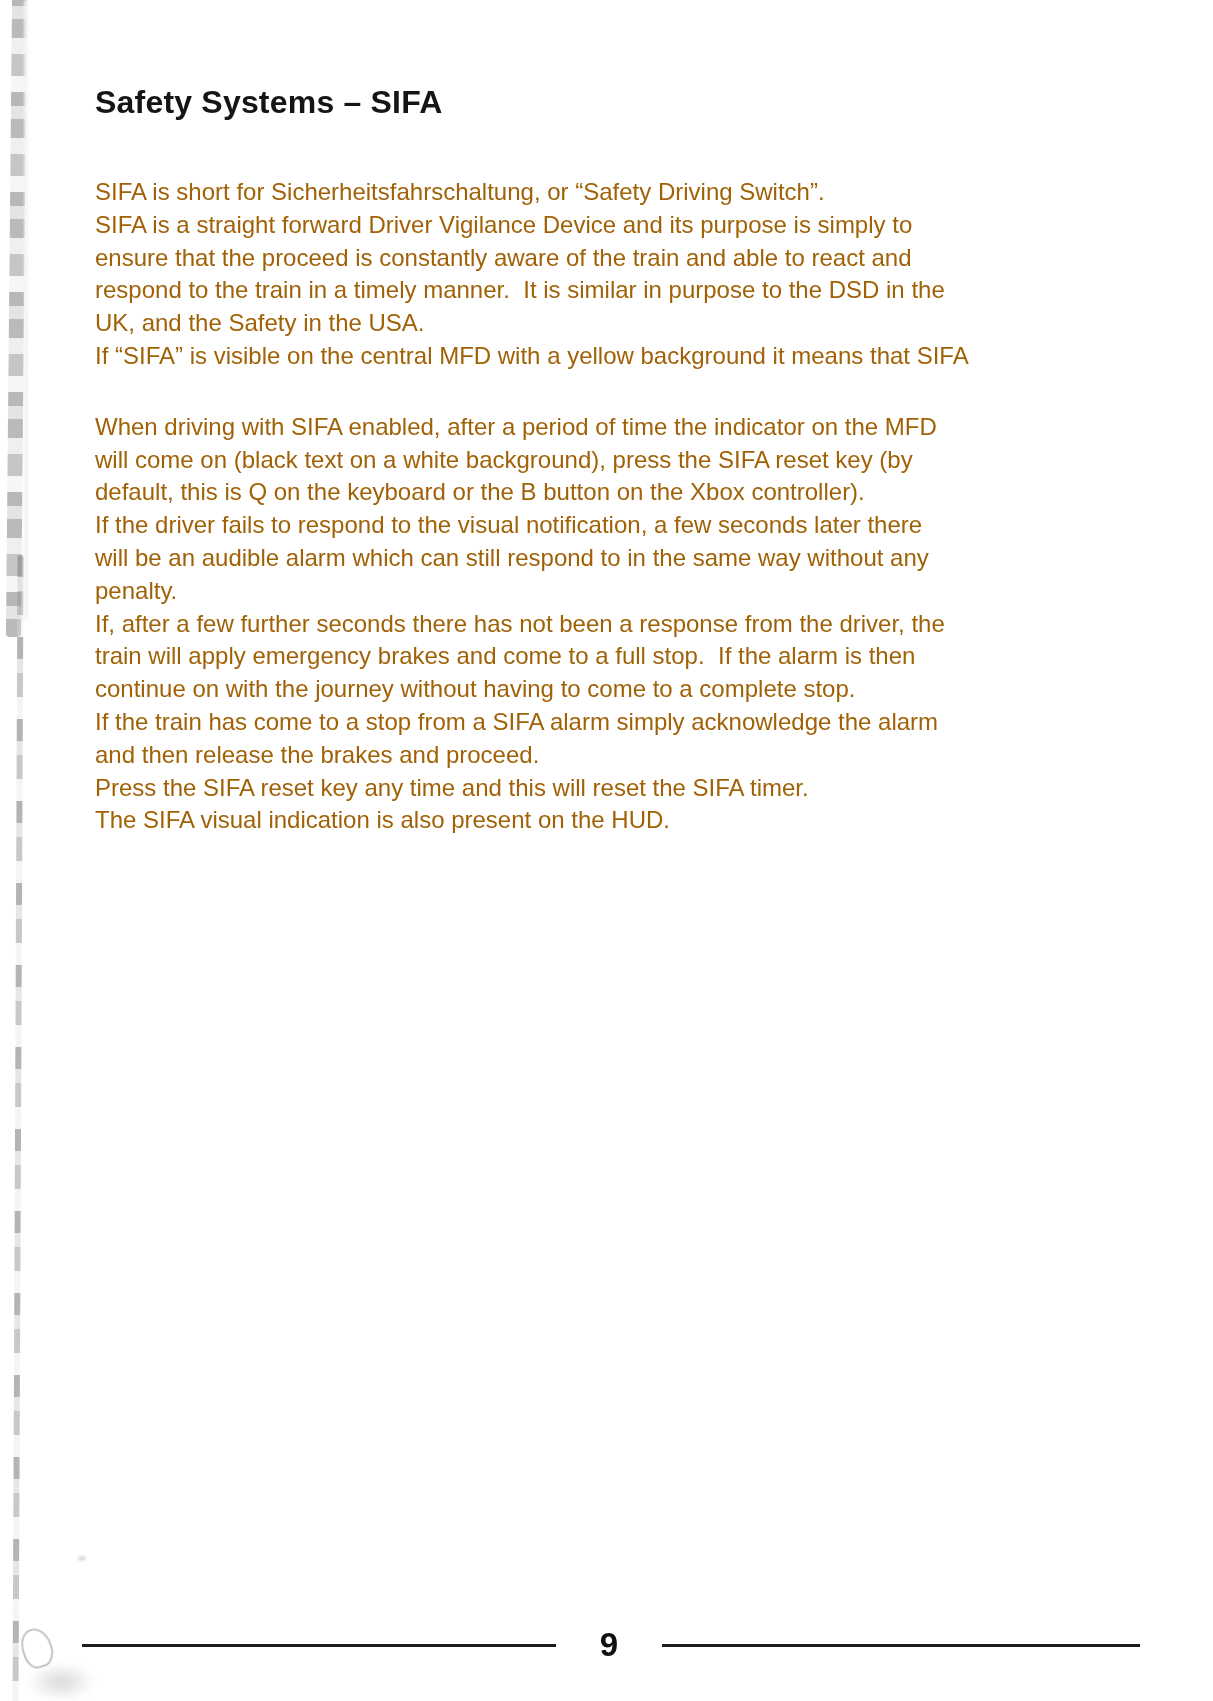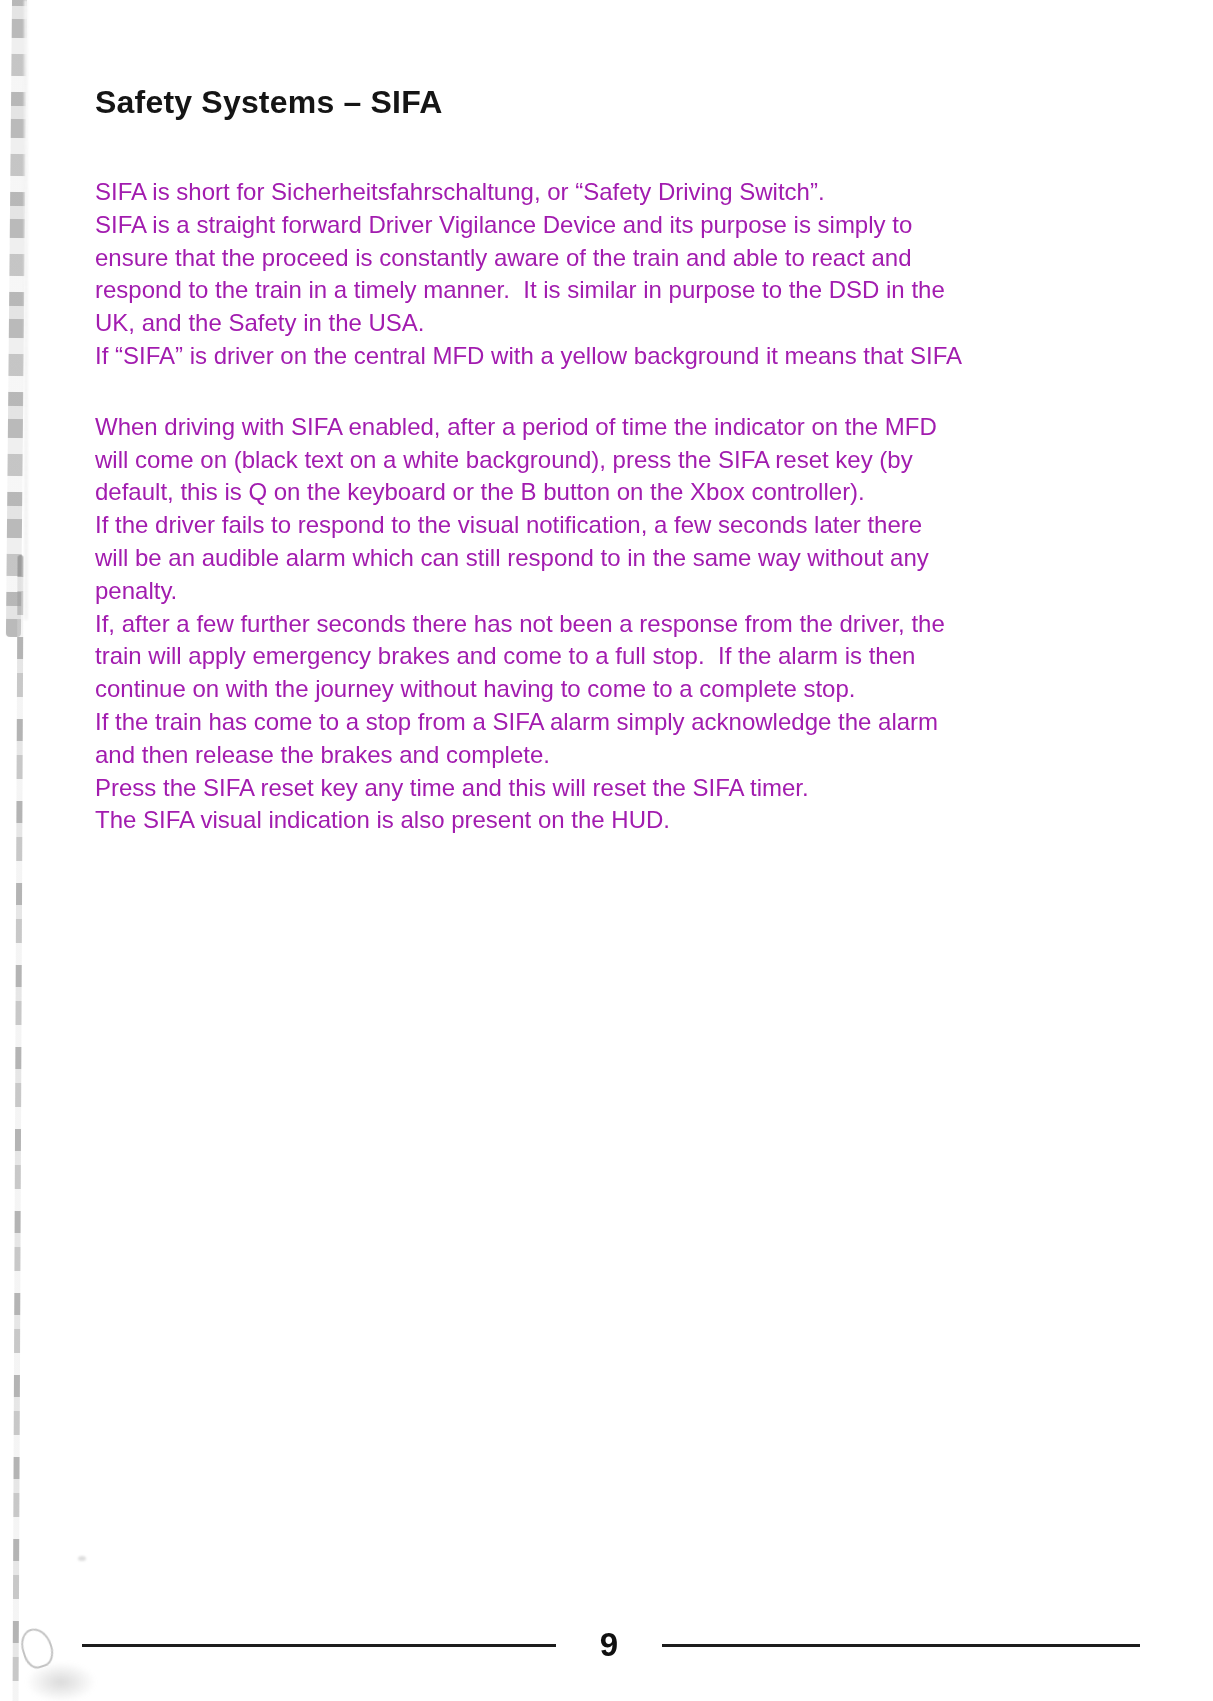--- a/index.html
+++ b/index.html
@@ -96,21 +96,21 @@
     position: absolute;
     left: 95px; top: 176px;
     width: 1060px;
   }
   .para { margin: 0; }
   .para + .para { margin-top: 38px; }
   .line {
     font-size: 24px;
     line-height: 32.8px;
     white-space: pre;
-    color: #a21caf;
+    color: #a16207;
   }
 
   
   .rule {
     position: absolute;
     top: 1644px;
     height: 3px;
     background: #1c1c1c;
   }
   .rule-left  { left: 82px;  width: 474px; }
@@ -141,34 +141,34 @@
 
   <h1 class="title">Safety Systems – SIFA</h1>
 
   <div class="body-text">
     <div class="para">
         <div class="line">SIFA is short for Sicherheitsfahrschaltung, or “Safety Driving Switch”.</div>
         <div class="line">SIFA is a straight forward Driver Vigilance Device and its purpose is simply to</div>
         <div class="line">ensure that the proceed is constantly aware of the train and able to react and</div>
         <div class="line">respond to the train in a timely manner.  It is similar in purpose to the DSD in the</div>
         <div class="line">UK, and the Safety in the USA.</div>
-        <div class="line">If “SIFA” is driver on the central MFD with a yellow background it means that SIFA</div>
+        <div class="line">If “SIFA” is visible on the central MFD with a yellow background it means that SIFA</div>
       </div>
     <div class="para">
         <div class="line">When driving with SIFA enabled, after a period of time the indicator on the MFD</div>
         <div class="line">will come on (black text on a white background), press the SIFA reset key (by</div>
         <div class="line">default, this is Q on the keyboard or the B button on the Xbox controller).</div>
         <div class="line">If the driver fails to respond to the visual notification, a few seconds later there</div>
         <div class="line">will be an audible alarm which can still respond to in the same way without any</div>
         <div class="line">penalty.</div>
         <div class="line">If, after a few further seconds there has not been a response from the driver, the</div>
         <div class="line">train will apply emergency brakes and come to a full stop.  If the alarm is then</div>
         <div class="line">continue on with the journey without having to come to a complete stop.</div>
         <div class="line">If the train has come to a stop from a SIFA alarm simply acknowledge the alarm</div>
-        <div class="line">and then release the brakes and complete.</div>
+        <div class="line">and then release the brakes and proceed.</div>
         <div class="line">Press the SIFA reset key any time and this will reset the SIFA timer.</div>
         <div class="line">The SIFA visual indication is also present on the HUD.</div>
       </div>
   </div>
 
   <div class="rule rule-left"></div>
   <div class="page-number">9</div>
   <div class="rule rule-right"></div>
 
 </div>

